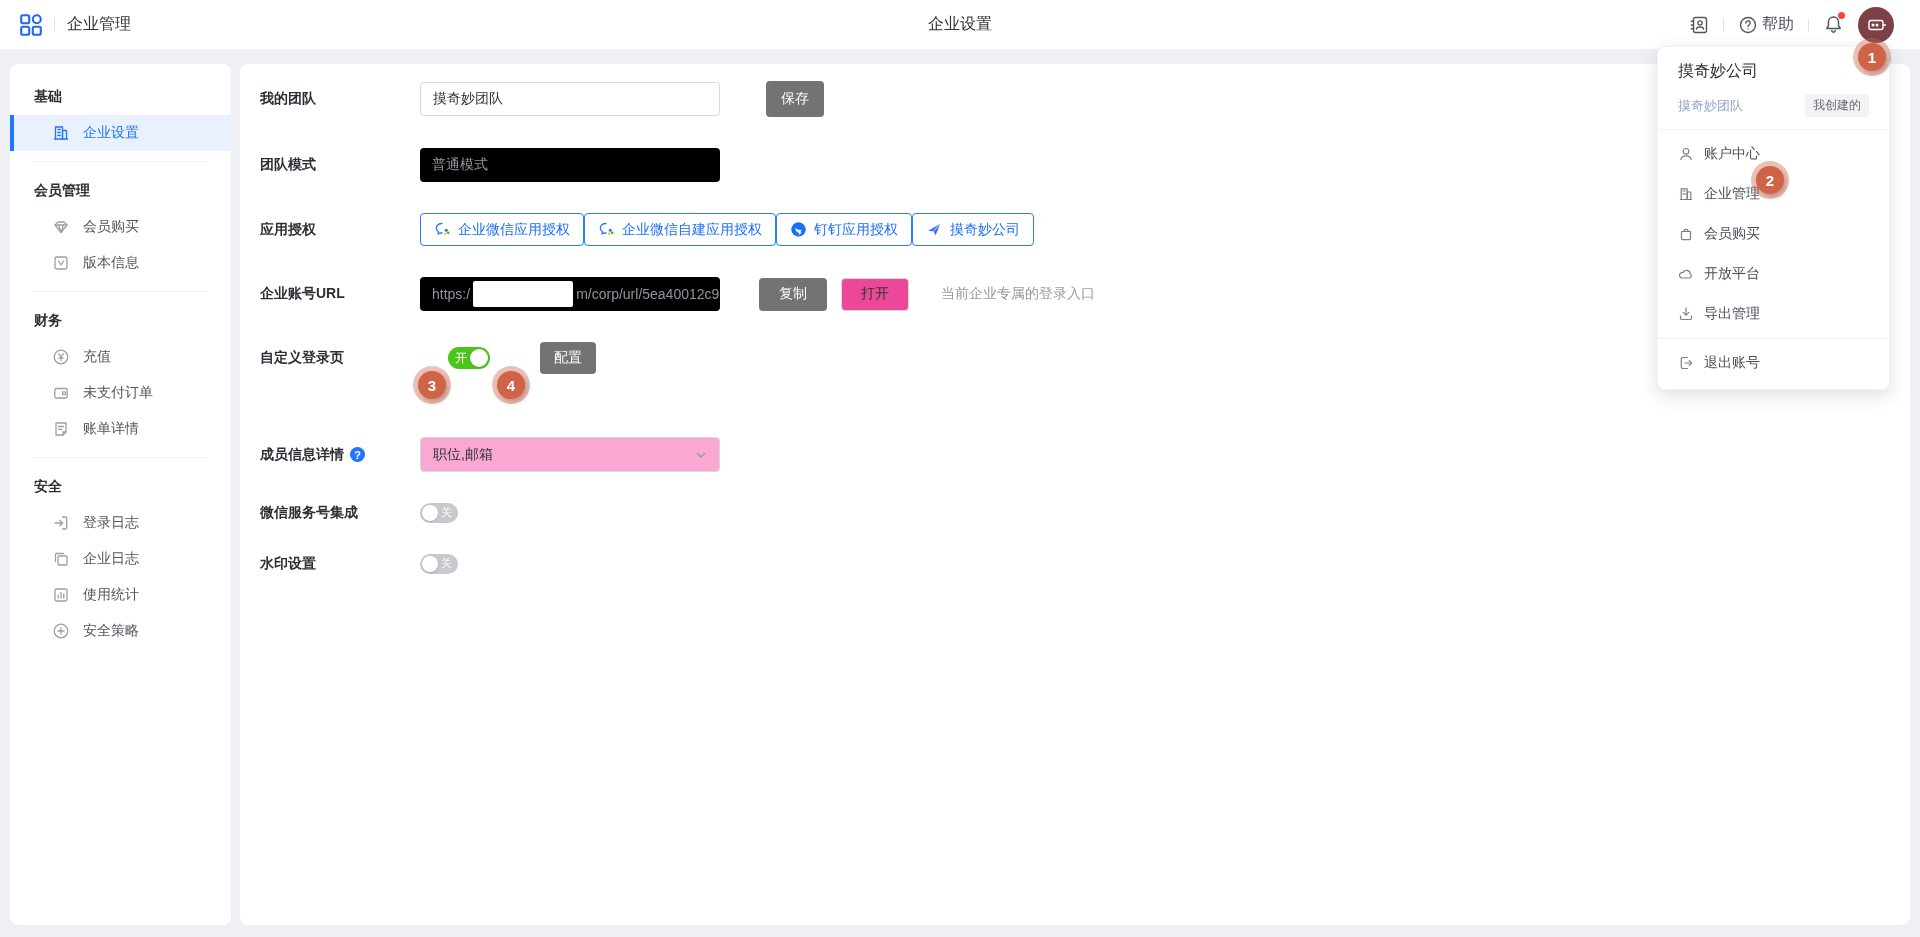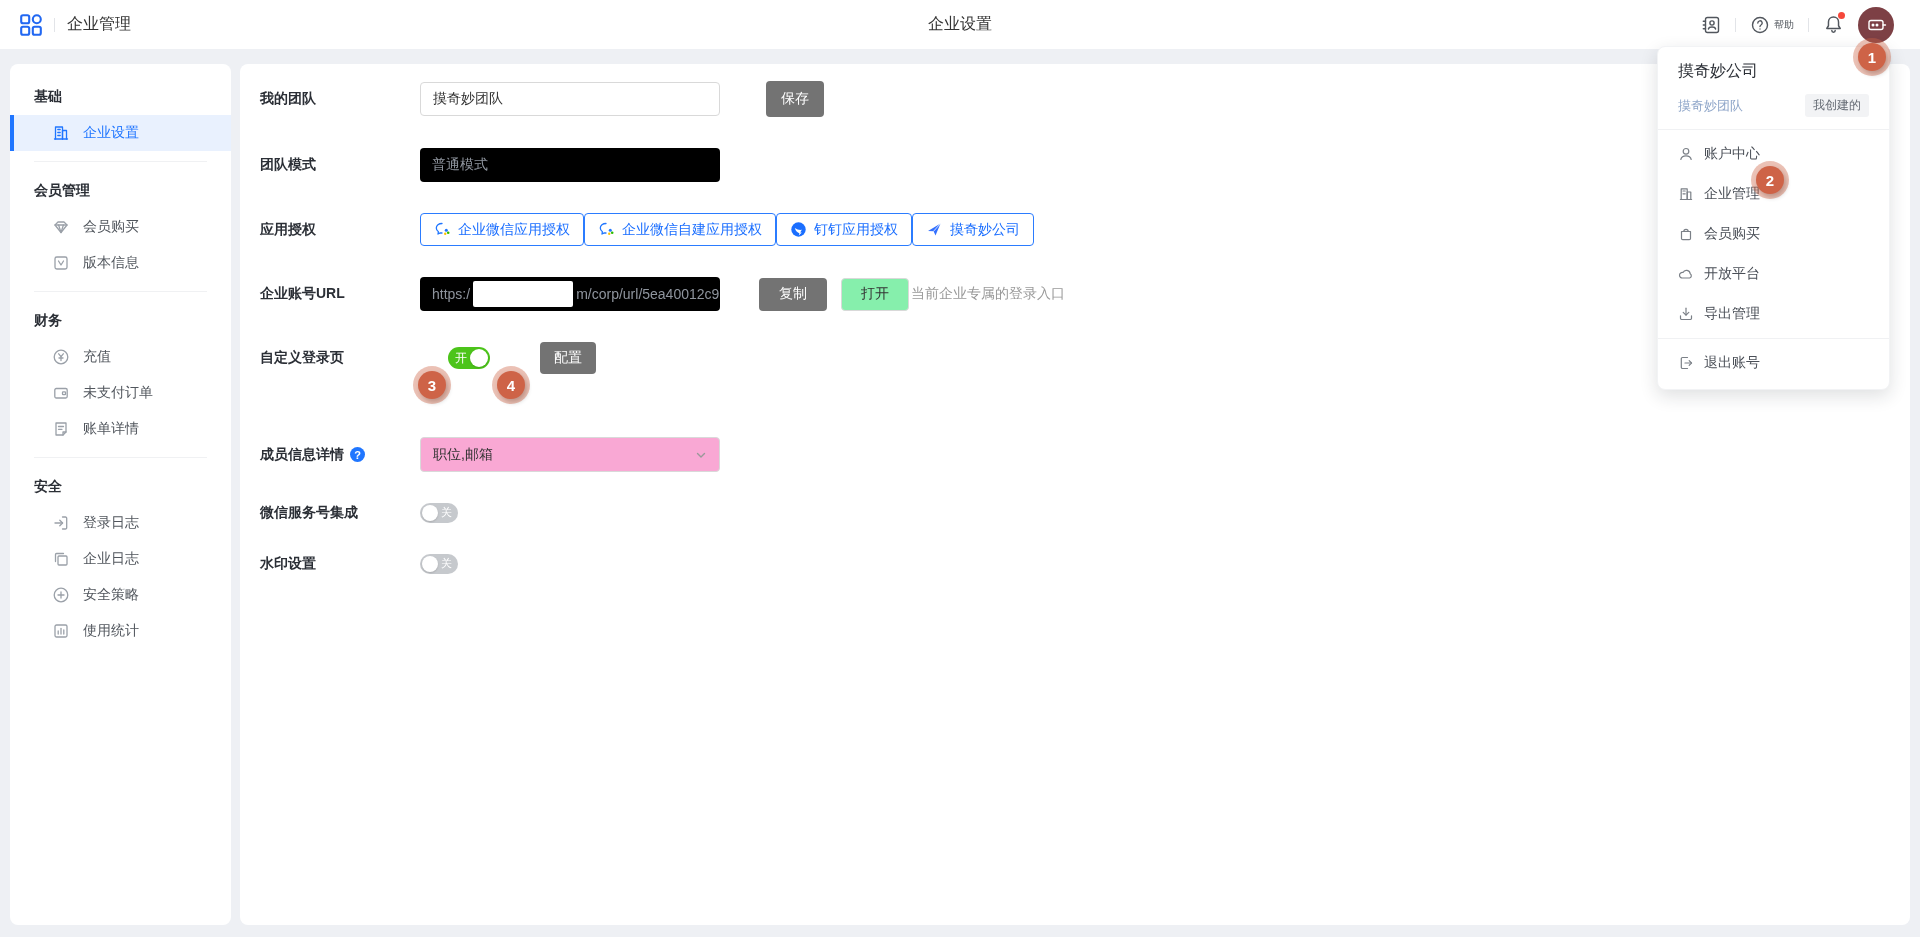--- a/index.html
+++ b/index.html
@@ -8,47 +8,47 @@
     font-family:"Liberation Sans","DejaVu Sans",sans-serif;
     background:#eef0f4; color:#333; font-size:14px; position:relative;
   }
   
   .topbar { height:49px; background:#fff; display:flex; align-items:center; position:relative; z-index:5; }
   .tb-left { display:flex; align-items:center; gap:12px; padding-left:20px; }
   .tb-sep { width:1px; height:14px; background:#e2e4e8; }
   .app-title { font-size:16px; color:#333; }
   .page-title { position:absolute; left:50%; transform:translateX(-50%); font-size:16px; color:#333; }
   .tb-right { margin-left:auto; display:flex; align-items:center; gap:14px; padding-right:26px; }
-  .tb-icon-btn { display:flex; align-items:center; gap:4px; color:#51565d; font-size:10px; cursor:pointer; background:none; border:none; font-family:inherit; }
+  .tb-icon-btn { display:flex; align-items:center; gap:4px; color:#51565d; font-size:16px; cursor:pointer; background:none; border:none; font-family:inherit; }
   .avatar { width:36px; height:36px; border-radius:50%; background:#7d4045; display:flex; align-items:center; justify-content:center; cursor:pointer; position:relative; }
   .bell-wrap { position:relative; cursor:pointer; display:flex; }
   
   .sidebar { position:absolute; left:10px; top:64px; width:221px; height:861px; background:#fff; border-radius:8px; padding-top:14px; z-index:2; }
   .side-title { padding:10px 24px 9px; font-size:14px; font-weight:bold; color:#2b2f36; }
   .side-item { height:36px; display:flex; align-items:center; gap:13px; padding-left:42px; font-size:14px; color:#51565d; position:relative; cursor:pointer; }
   .side-item svg { stroke:#9aa0a8; flex-shrink:0; }
   .side-item.active { background:#e9f1fe; color:#2076ff; }
   .side-item.active svg { stroke:#2076ff; }
   .side-item.active::before { content:''; position:absolute; left:0; top:0; bottom:0; width:4px; background:#2076ff; }
   .side-divider { height:1px; background:#f0f1f3; margin:10px 24px; }
   
   .main-card { position:absolute; left:240px; top:64px; width:1670px; height:861px; background:#fff; border-radius:8px; padding:17px 0 0 20px; z-index:1; }
   .form-row { display:flex; align-items:center; margin-bottom:31px; position:relative; }
   .form-label { width:160px; flex-shrink:0; font-size:14px; font-weight:bold; color:#2b2f36; display:flex; align-items:center;text-align:right; }
   .text-input { width:300px; height:34px; border:1px solid #d9d9d9; border-radius:4px; padding:0 12px; font-size:14px; color:#333; font-family:inherit; outline:none; }
   .disabled-input { width:300px; height:34px; background:#000000; border:none; border-radius:4px; display:flex; align-items:center; padding:0 12px; color:#8f959e; font-size:14px; overflow:hidden; white-space:nowrap; }
   .btn-primary { background:#737373; color:#fff; border:none; border-radius:4px; font-size:14px; font-family:inherit; cursor:pointer; }
-  .btn-plain { background:#86efac; color:#333; border:1px solid #d9d9d9; border-radius:4px; font-size:14px; font-family:inherit; cursor:pointer; }
+  .btn-plain { background:#ec4899; color:#333; border:1px solid #d9d9d9; border-radius:4px; font-size:14px; font-family:inherit; cursor:pointer; }
   .save-btn { width:58px; height:36px; margin-left:46px; }
   .outline-btn { height:33px; border:1px solid #2b7cff; background:#fff; color:#1a6eff; border-radius:4px; display:inline-flex; align-items:center; gap:7px; padding:0 13px; font-size:14px; font-family:inherit; cursor:pointer; }
   .auth-group { display:flex; }
   .redact-box { width:100px; height:26px; background:#fff; margin:0 3px; flex-shrink:0; border-radius:2px; }
   .copy-btn { width:68px; height:33px; margin-left:39px; }
   .open-btn { width:68px; height:33px; margin-left:14px; }
-  .url-hint { margin-left:2px; color:#999; font-size:14px; }
+  .url-hint { margin-left:32px; color:#999; font-size:14px; }
   .toggle { position:relative; border-radius:11px; flex-shrink:0; cursor:pointer; }
   .toggle .knob { position:absolute; top:2px; background:#fff; border-radius:50%; box-shadow:0 1px 2px rgba(0,0,0,.15); }
   .toggle .t-label { position:absolute; color:#fff; font-size:12px; line-height:1; }
   .toggle.on { width:42px; height:22px; background:#4cc41a; }
   .toggle.on .knob { width:18px; height:18px; right:2px; }
   .toggle.on .t-label { left:7px; top:5px; }
   .toggle.off { width:38px; height:20px; background:#c6c9cd; }
   .toggle.off .knob { width:16px; height:16px; left:2px; }
   .toggle.off .t-label { right:6px; top:4px; font-size:11px; }
   .config-btn { width:56px; height:32px; margin-left:22px; }
@@ -207,34 +207,34 @@
   </div>
   <div class="side-item">
     <svg width="18" height="18" viewBox="0 0 18 18" stroke-width="1.3">
       <rect x="6" y="6" width="9" height="9" rx="1"></rect>
         <path d="M3.5 11.5 V4.5 a1,1 0 0 1 1,-1 h7"></path>
     </svg>
     <span>企业日志</span>
   </div>
   <div class="side-item">
     <svg width="18" height="18" viewBox="0 0 18 18" stroke-width="1.3">
-      <circle cx="9" cy="9" r="6.8"></circle>
-        <line x1="9" y1="6" x2="9" y2="12"></line>
-        <line x1="6" y1="9" x2="12" y2="9"></line>
-    </svg>
-    <span>安全策略</span>
-  </div>
-  <div class="side-item">
-    <svg width="18" height="18" viewBox="0 0 18 18" stroke-width="1.3">
       <rect x="3" y="3" width="12" height="12" rx="1.5"></rect>
         <line x1="6.2" y1="12" x2="6.2" y2="9"></line>
         <line x1="9" y1="12" x2="9" y2="6.5"></line>
         <line x1="11.8" y1="12" x2="11.8" y2="8"></line>
     </svg>
     <span>使用统计</span>
+  </div>
+  <div class="side-item">
+    <svg width="18" height="18" viewBox="0 0 18 18" stroke-width="1.3">
+      <circle cx="9" cy="9" r="6.8"></circle>
+        <line x1="9" y1="6" x2="9" y2="12"></line>
+        <line x1="6" y1="9" x2="12" y2="9"></line>
+    </svg>
+    <span>安全策略</span>
   </div>
 </nav>
 
 <main class="main-card">
 
   <div class="form-row">
     <div class="form-label">我的团队</div>
     <input class="text-input" type="text" value="摸奇妙团队" style="">
     <button class="btn-primary save-btn">保存</button>
   </div>

